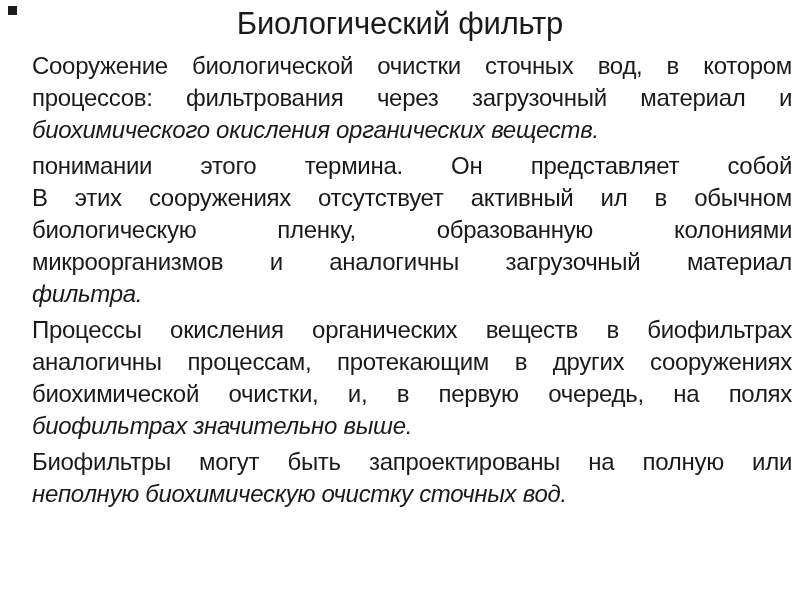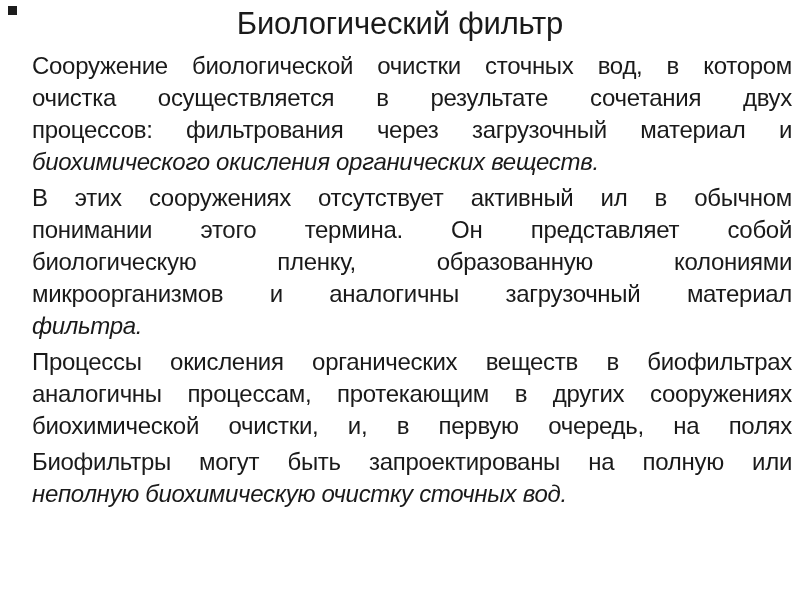--- a/index.html
+++ b/index.html
@@ -61,34 +61,34 @@
 </style>
 </head>
 <body>
 
 <div class="slide">
   <div class="corner-square"></div>
   <h1 class="slide-title">Биологический фильтр</h1>
   <div class="content">
       <div class="paragraph">
         <div class="text-line">Сооружение биологической очистки сточных вод, в котором</div>
-        <div class="text-line">очистка осуществляется в результате сочетания двух</div>
         <div class="text-line">процессов: фильтрования через загрузочный материал и</div>
         <div class="text-line last-line">биохимического окисления органических веществ.</div>
       </div>
       <div class="paragraph">
+        <div class="text-line">понимании этого термина. Он представляет собой</div>
         <div class="text-line">В этих сооружениях отсутствует активный ил в обычном</div>
-        <div class="text-line">понимании этого термина. Он представляет собой</div>
         <div class="text-line">биологическую пленку, образованную колониями</div>
         <div class="text-line">микроорганизмов и аналогичны загрузочный материал</div>
         <div class="text-line last-line">фильтра.</div>
       </div>
       <div class="paragraph">
         <div class="text-line">Процессы окисления органических веществ в биофильтрах</div>
         <div class="text-line">аналогичны процессам, протекающим в других сооружениях</div>
         <div class="text-line">биохимической очистки, и, в первую очередь, на полях</div>
+        <div class="text-line last-line">биофильтрах значительно выше.</div>
       </div>
       <div class="paragraph">
         <div class="text-line">Биофильтры могут быть запроектированы на полную или</div>
         <div class="text-line last-line">неполную биохимическую очистку сточных вод.</div>
       </div>
     </div>
 </div>
 
 </body></html>

